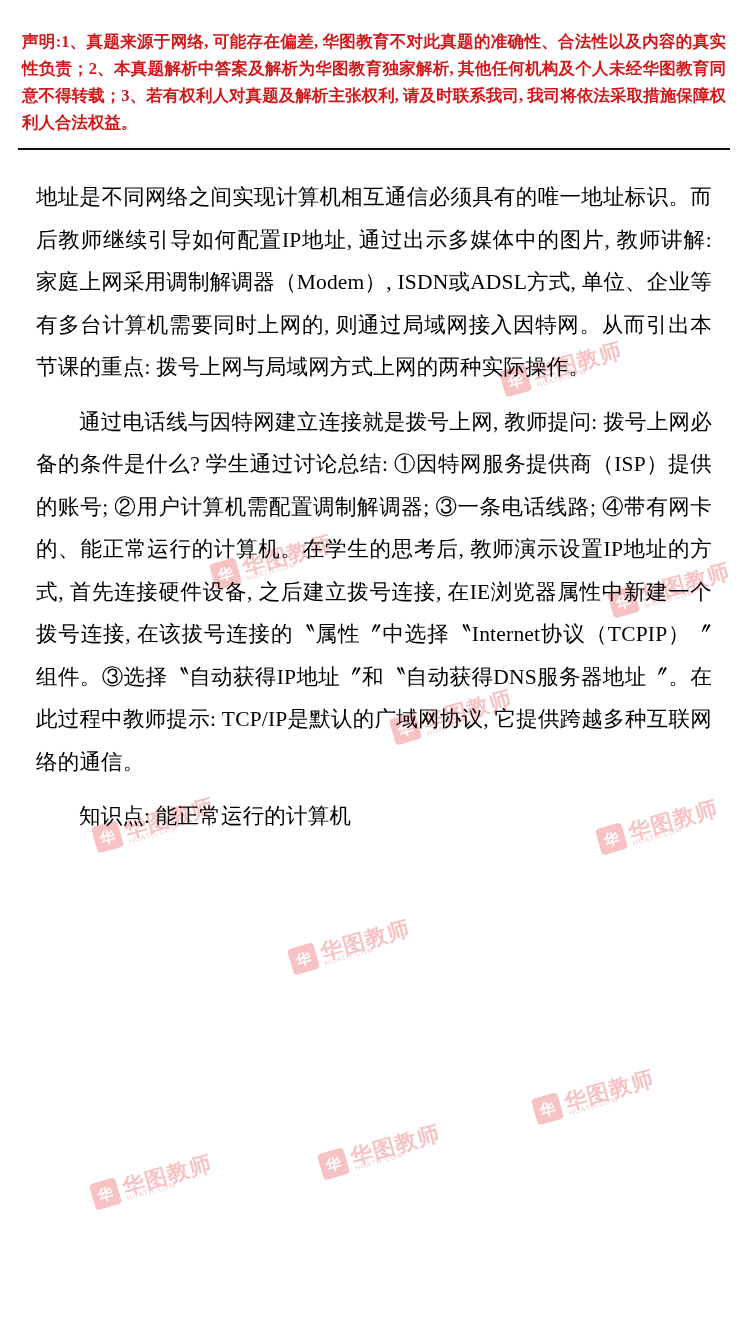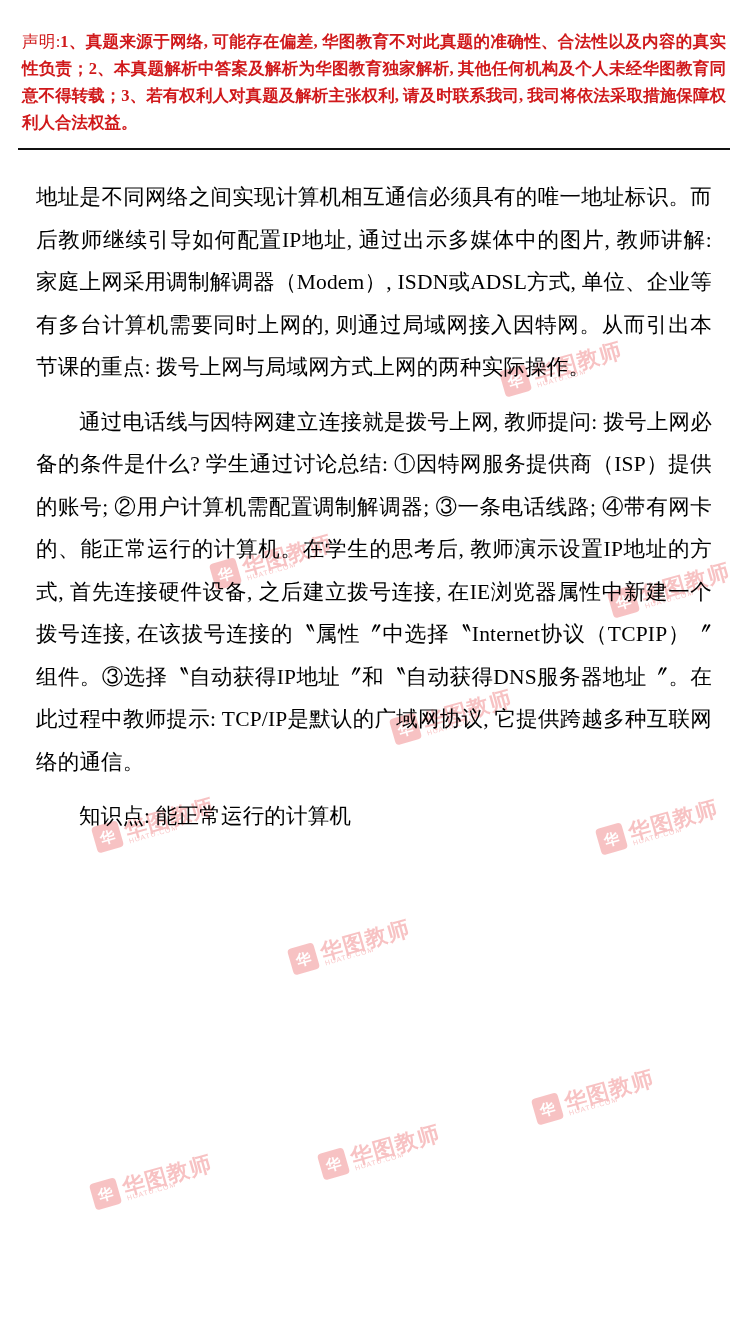--- a/index.html
+++ b/index.html
@@ -30,21 +30,21 @@
     line-height: 27px;
     padding: 28px 22px 6px 22px;
     text-align: justify;
     text-justify: inter-ideograph;
     font-family: "Liberation Serif", "DejaVu Serif", serif;
     font-weight: 600;
     position: relative;
     z-index: 3;
   }
   .disclaimer .lead {
-    font-weight: 400;
+    font-weight: 700;
   }
   .divider {
     border: none;
     border-top: 2px solid #111111;
     margin: 6px 18px 0 18px;
     position: relative;
     z-index: 3;
   }
   
   .body-text {

